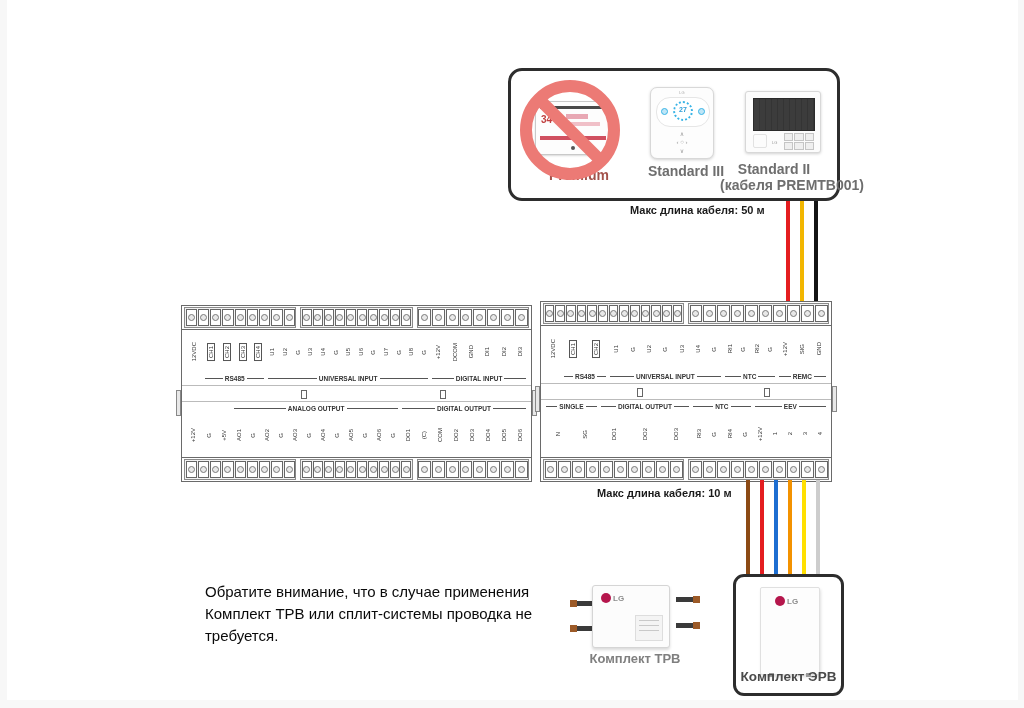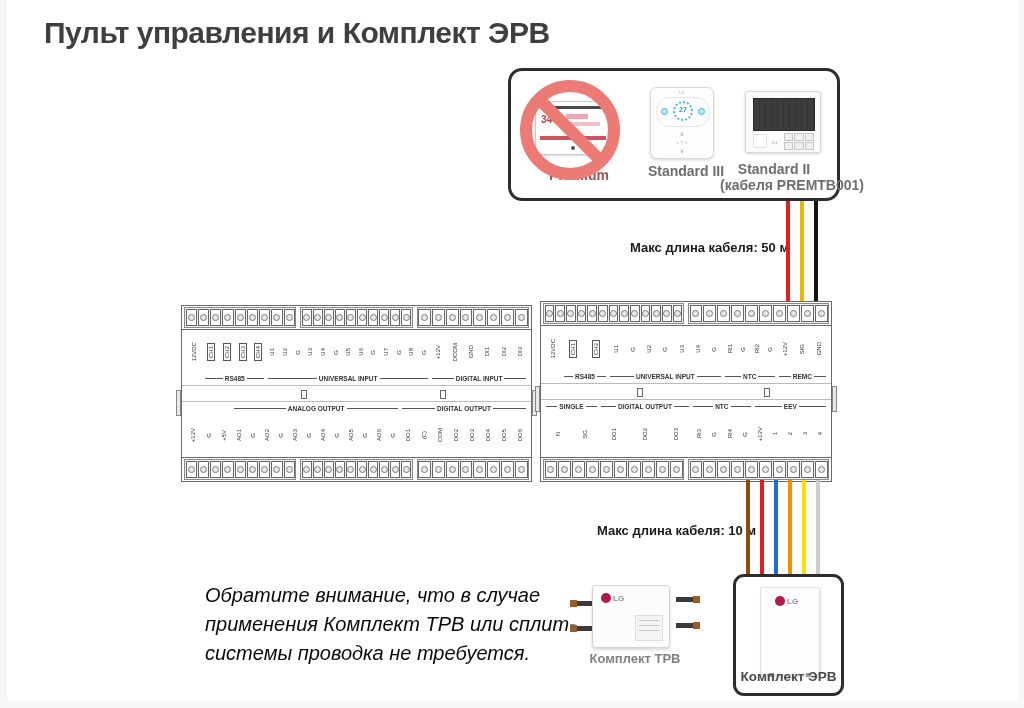--- a/index.html
+++ b/index.html
@@ -59,21 +59,21 @@
   .s2-dev .scr { position:absolute; left:7px; top:6px; width:62px; height:33px;
     background:#3c3c3c; border:1px solid #2a2a2a;
     background-image:repeating-linear-gradient(90deg,#3c3c3c 0 5px,#343434 5px 6px); }
   .s2-dev .seam { position:absolute; left:7px; top:42px; width:14px; height:14px;
     border:1px solid #e2e2e2; border-radius:2px; }
   .s2-dev .keys { position:absolute; right:6px; top:41px; width:30px; height:17px;
     display:grid; grid-template-columns:1fr 1fr 1fr; gap:1px; }
   .s2-dev .keys i { background:#efefef; border:1px solid #c5c5c5; }
   .s2-dev .brand { position:absolute; left:26px; top:48px; font-size:4px; color:#999; }
 
-  .cable-label { position:absolute; font-size:13px; font-weight:bold; color:#1a1a1a; white-space:nowrap;margin-top:36px; }
+  .cable-label { position:absolute; font-size:11px; font-weight:bold; color:#1a1a1a; white-space:nowrap; }
   .cable-label.t50 { left:630px; top:204px; }
   .cable-label.t10 { left:597px; top:487px; }
 
   .wire { position:absolute; width:4px; }
 
   
   .module { position:absolute; background:#fff; border:1.5px solid #6a6a6a;
     display:flex; flex-direction:column; }
   .module.left  { left:181px; top:305px; width:351px; height:177px; }
   .module.right { left:540px; top:301px; width:292px; height:181px; }
@@ -95,22 +95,22 @@
   .secname i { flex:1; height:1px; background:#555; margin:0 2px; }
   .mid { height:17px; border-top:1px solid #bbb; border-bottom:1px solid #bbb;
     position:relative; }
   .knob { position:absolute; top:4px; width:6px; height:9px; border:1px solid #666; background:#fff; }
   .module.left  .knob.k1 { left:34%; } .module.left  .knob.k2 { left:74%; }
   .module.right .knob.k1 { left:33%; } .module.right .knob.k2 { left:77%; }
   .tab { position:absolute; width:5px; height:26px; background:#e8e8e8; border:1px solid #888; top:84px; }
   .tab.tl { left:-6px; } .tab.tr { right:-6px; }
 
   
-  .note { position:absolute; left:205px; top:581px; width:385px; font-size:20px;
-    font-style:italic; color:#0a0a0a; line-height:1.45; }
+  .note { position:absolute; left:205px; top:581px; width:385px; font-size:15px;
+    color:#0a0a0a; line-height:1.45; }
 
   
   .trv { position:absolute; left:574px; top:585px; width:122px; height:80px; }
   .trv-body { position:absolute; left:18px; top:0; width:78px; height:63px;
     background:#fcfcfc; border:1px solid #d5d5d5; border-radius:3px;
     box-shadow:0 2px 3px rgba(0,0,0,.15); }
   .lg-logo { display:flex; align-items:center; gap:2px; }
   .lg-logo .disc { width:10px; height:10px; border-radius:50%; background:#b5164c;
     color:#fff; font-size:5px; display:flex; align-items:center; justify-content:center; }
   .lg-logo .txt { font-size:8px; font-weight:bold; color:#8c8c8c; }
@@ -140,21 +140,20 @@
     font-size:13.5px; font-weight:bold; color:#4a4a4a; }
 </style>
 </head>
 <body>
 
 <div class="slide">
   <div class="edge l"></div>
   <div class="edge r"></div>
   <div class="edge b"></div>
 
-  <h1 class="title">Пульт управления и Комплект ЭРВ</h1>
 
   <div class="remote-box">
     <div class="premium-dev">
       <i class="bar"></i>
       <span class="temp">34</span>
       <i class="pk1"></i>
       <i class="pk2"></i>
       <i class="pk3"></i>
       <i class="dot"></i>
     </div>

